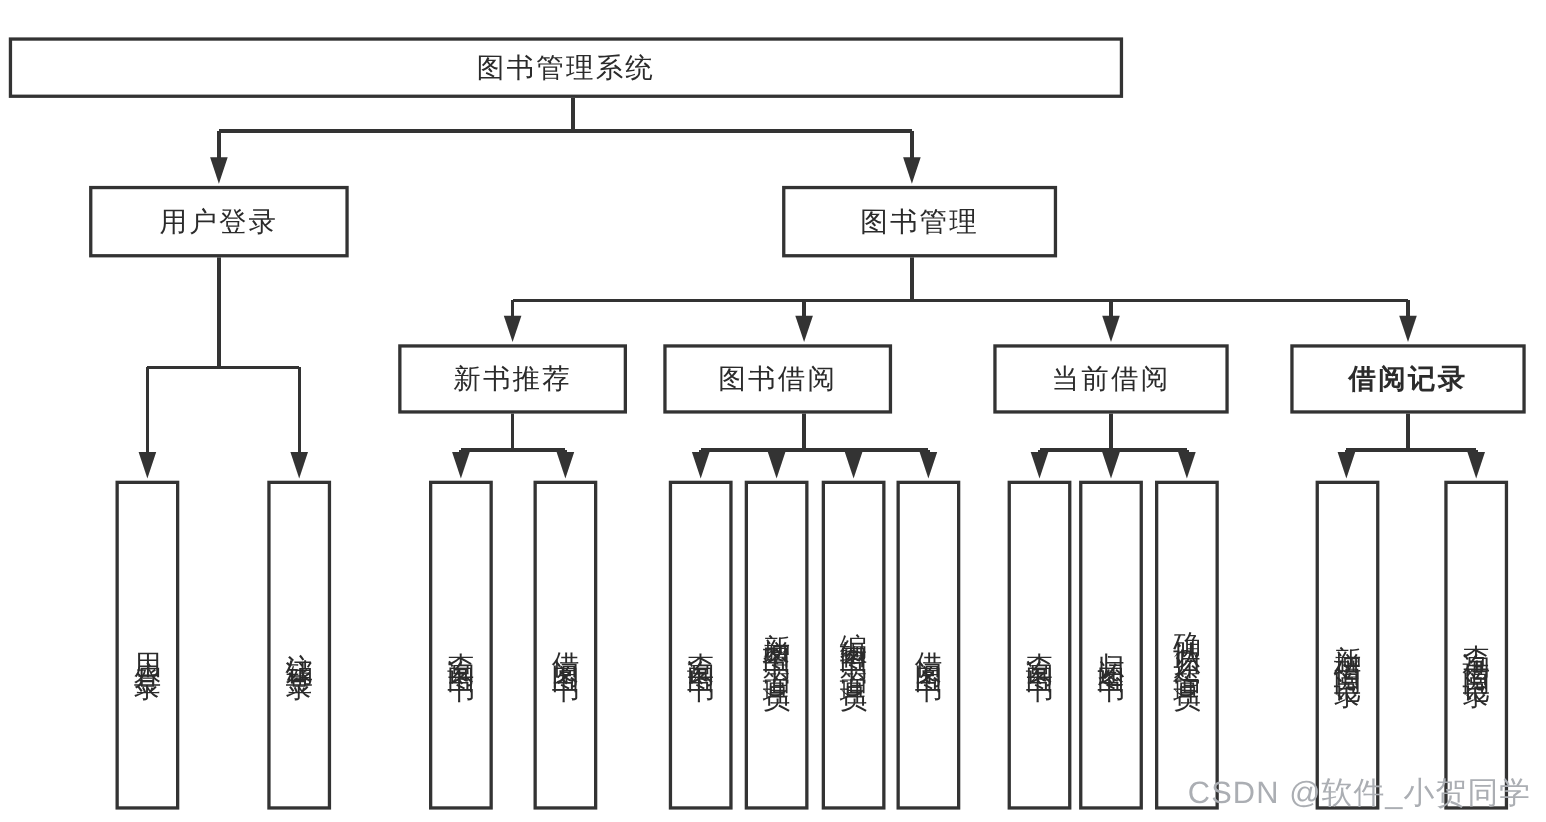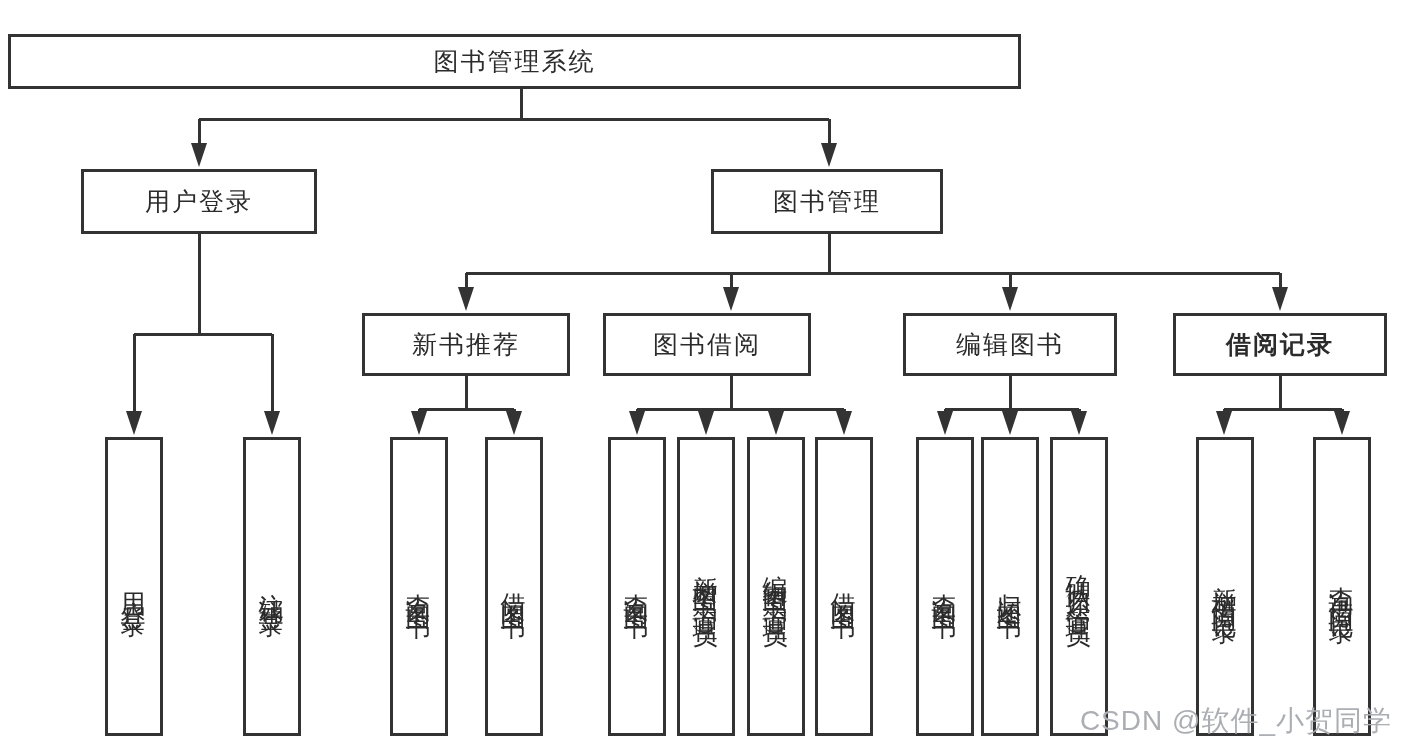--- a/index.html
+++ b/index.html
@@ -83,32 +83,32 @@
     </g>
   </svg>
 
   <div class="node h-node" style="left:8px; top:13px; width:1013px; height:55px;margin-top:21px;">
     <span>图书管理系统</span>
   </div>
 
   <div class="node h-node" style="left:81px; top:169px; width:236px; height:65px;">
     <span>用户登录</span>
   </div>
-  <div class="node h-node" style="left:711px; top:169px; width:232px; height:65px;">
+  <div class="node h-node" style="left:711px; top:169px; width:250px; height:65px;">
     <span>图书管理</span>
   </div>
 
   <div class="node h-node" style="left:362px; top:313px; width:208px; height:63px;font-family:Liberation Mono, monospace;">
     <span>新书推荐</span>
   </div>
   <div class="node h-node" style="left:603px; top:313px; width:208px; height:63px;align-items:center;">
     <span>图书借阅</span>
   </div>
   <div class="node h-node" style="left:903px; top:313px; width:214px; height:63px;">
-    <span>编辑图书</span>
+    <span>当前借阅</span>
   </div>
   <div class="node h-node" style="left:1173px; top:313px; width:214px; height:63px;font-weight:bold;">
     <span>借阅记录</span>
   </div>
 
   <div class="node v-node" style="left:105px; top:437px; width:58px; height:299px;">
     <span>用户登录</span>
   </div>
   <div class="node v-node" style="left:243px; top:437px; width:58px; height:299px;">
     <span>注销登录</span>

